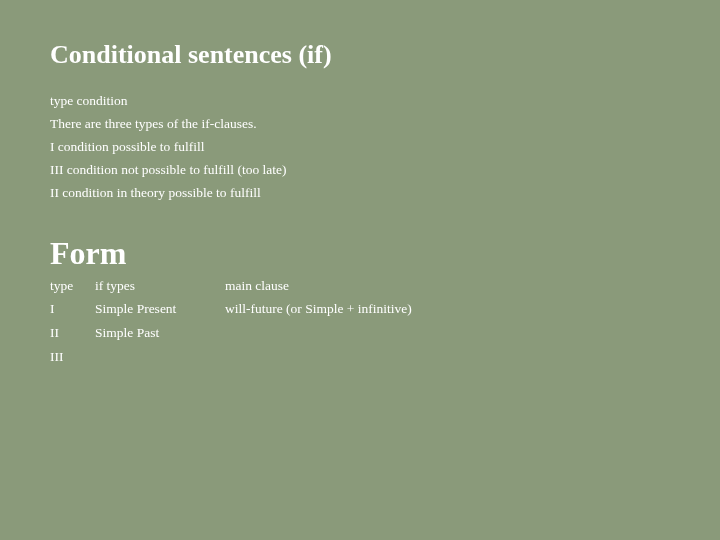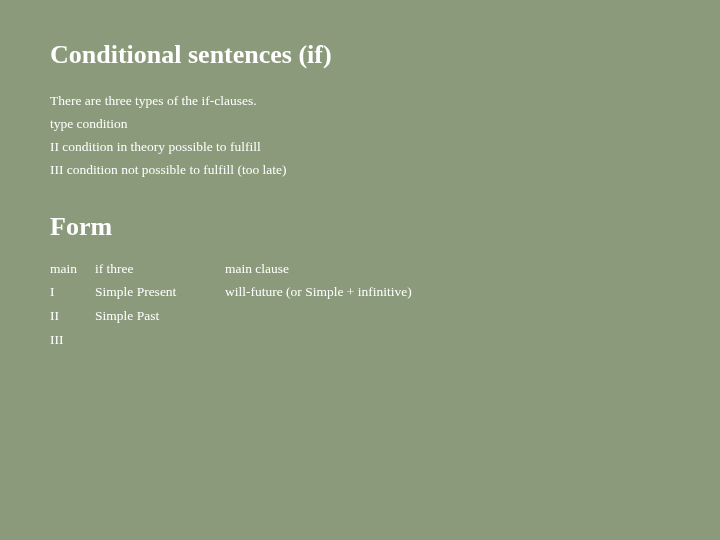--- a/index.html
+++ b/index.html
@@ -41,24 +41,24 @@
 
     .intro-text .line {
       display: block;
     }
 
     .form-section {
       margin-top: 10px;
     }
 
     .form-title {
-      font-size: 26px;
+      font-size: 32px;
       font-weight: bold;
       color: #ffffff;
-      margin-bottom: 15px;
+      margin-bottom: 2px;
       font-family: Georgia, serif;
     }
 
     .form-table {
       font-size: 13.5px;
       color: #ffffff;
       line-height: 1.75;
     }
 
     .form-row {
@@ -85,33 +85,34 @@
     }
   </style>
 </head>
 <body>
 
 <div class="slide">
 
   <h1 class="title">Conditional sentences (if)</h1>
 
   <div class="intro-text">
+    <span class="line">type          condition</span>
     <span class="line">There are three types of the if-clauses.</span>
-    <span class="line">type          condition</span>
+    <span class="line">I          condition possible to fulfill</span>
+    <span class="line">III        condition not possible to fulfill (too late)</span>
     <span class="line">II         condition in theory possible to fulfill</span>
-    <span class="line">III        condition not possible to fulfill (too late)</span>
   </div>
 
   <div class="form-section">
     <h2 class="form-title">Form</h2>
 
     <div class="form-table">
       <div class="form-row header-row">
-        <span class="col-type">main</span>
-        <span class="col-if">if three</span>
+        <span class="col-type">type</span>
+        <span class="col-if">if types</span>
         <span class="col-main">main clause</span>
       </div>
 
       <div class="form-row">
         <span class="col-type">I</span>
         <span class="col-if">Simple Present</span>
         <span class="col-main">will-future (or Simple + infinitive)</span>
       </div>
 
       <div class="form-row">

